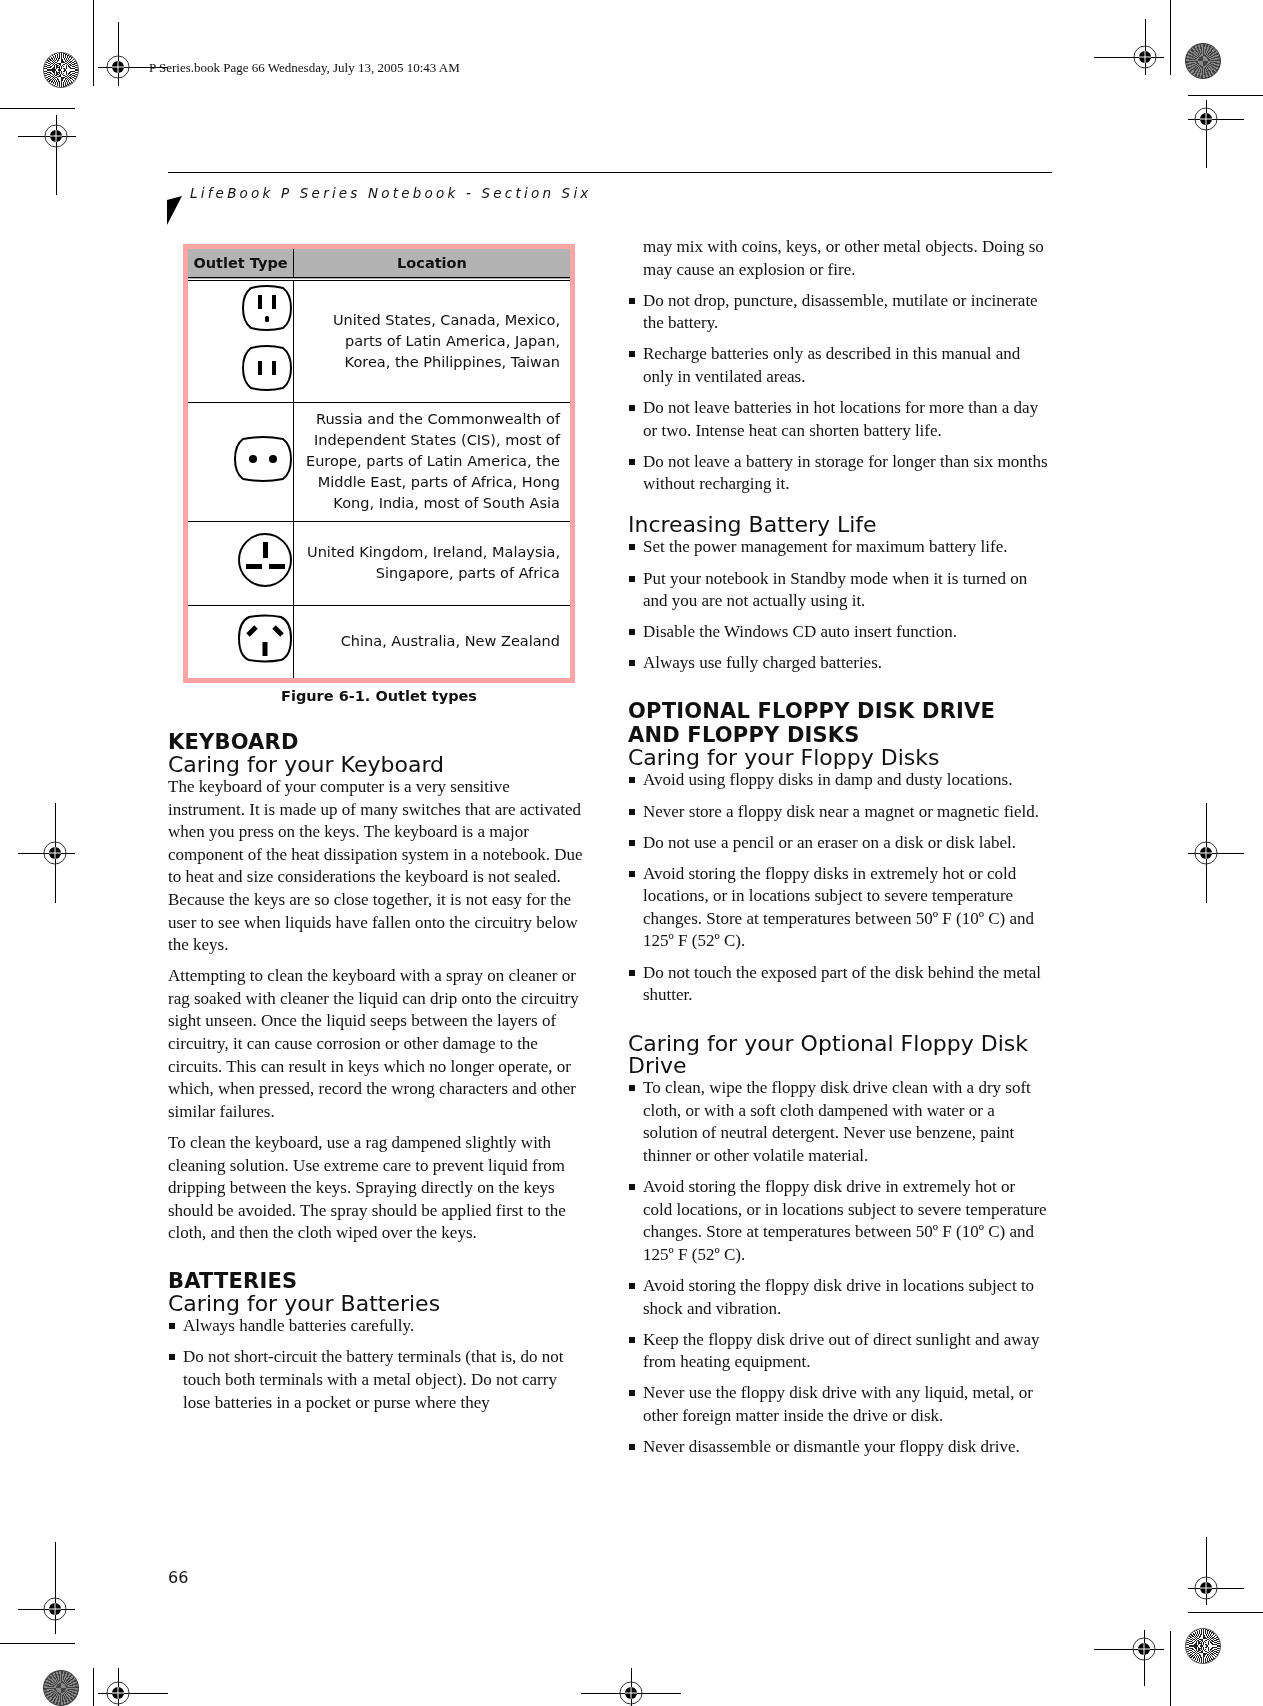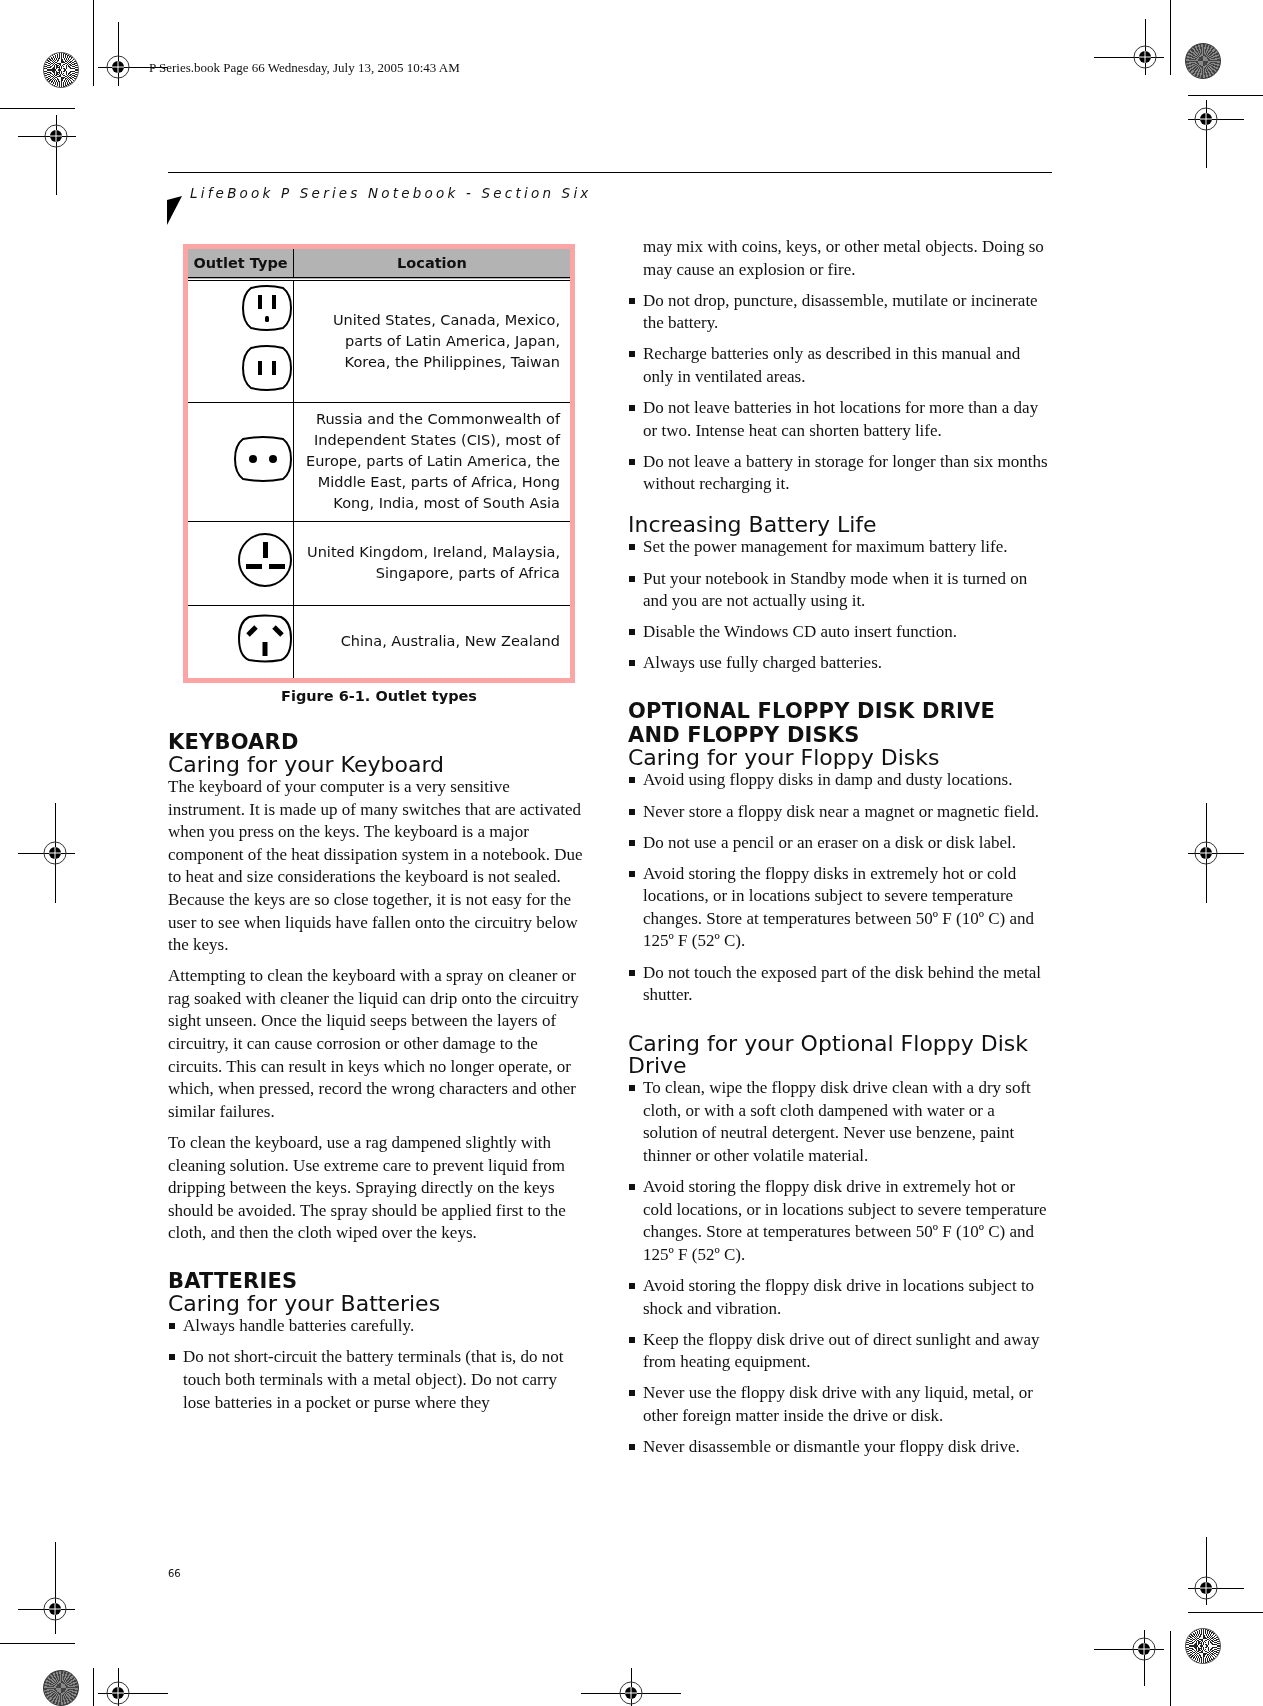--- a/index.html
+++ b/index.html
@@ -38,21 +38,21 @@
   .col.left { left:168px; top:730px; }
   .col.right { left:628px; top:236px; }
   .h1 { font-size:21px; font-weight:bold; line-height:24px; margin:0; letter-spacing:0.2px; }
   .h2 { font-size:22px; font-weight:normal; line-height:22px; margin:0; }
   .para { margin:0 0 8.5px 0; }
   ul.bl { list-style:none; margin:0; padding:0; }
   ul.bl li { position:relative; padding-left:15px; margin-bottom:8.5px; }
   ul.bl li::before { content:""; position:absolute; left:1px; top:8px; width:6px; height:6px; background:#111; }
   .cont { padding-left:15px; margin-bottom:8.5px; }
   .gap { height:14px; }
-  .pagenum { left:168px; top:1568px; font-size:10px; }
+  .pagenum { left:168px; top:1568px; font-size:16px; }
 </style>
 </head>
 <body>
 
 <svg width="0" height="0" style="position:absolute">
   <defs>
     <g id="tgt">
       <circle cx="13" cy="13" r="11" fill="none" stroke="#333" stroke-width="1"></circle>
       <circle cx="13" cy="13" r="6" fill="#000"></circle>
       <line x1="13" y1="7" x2="13" y2="19" stroke="#fff" stroke-width="1"></line>

